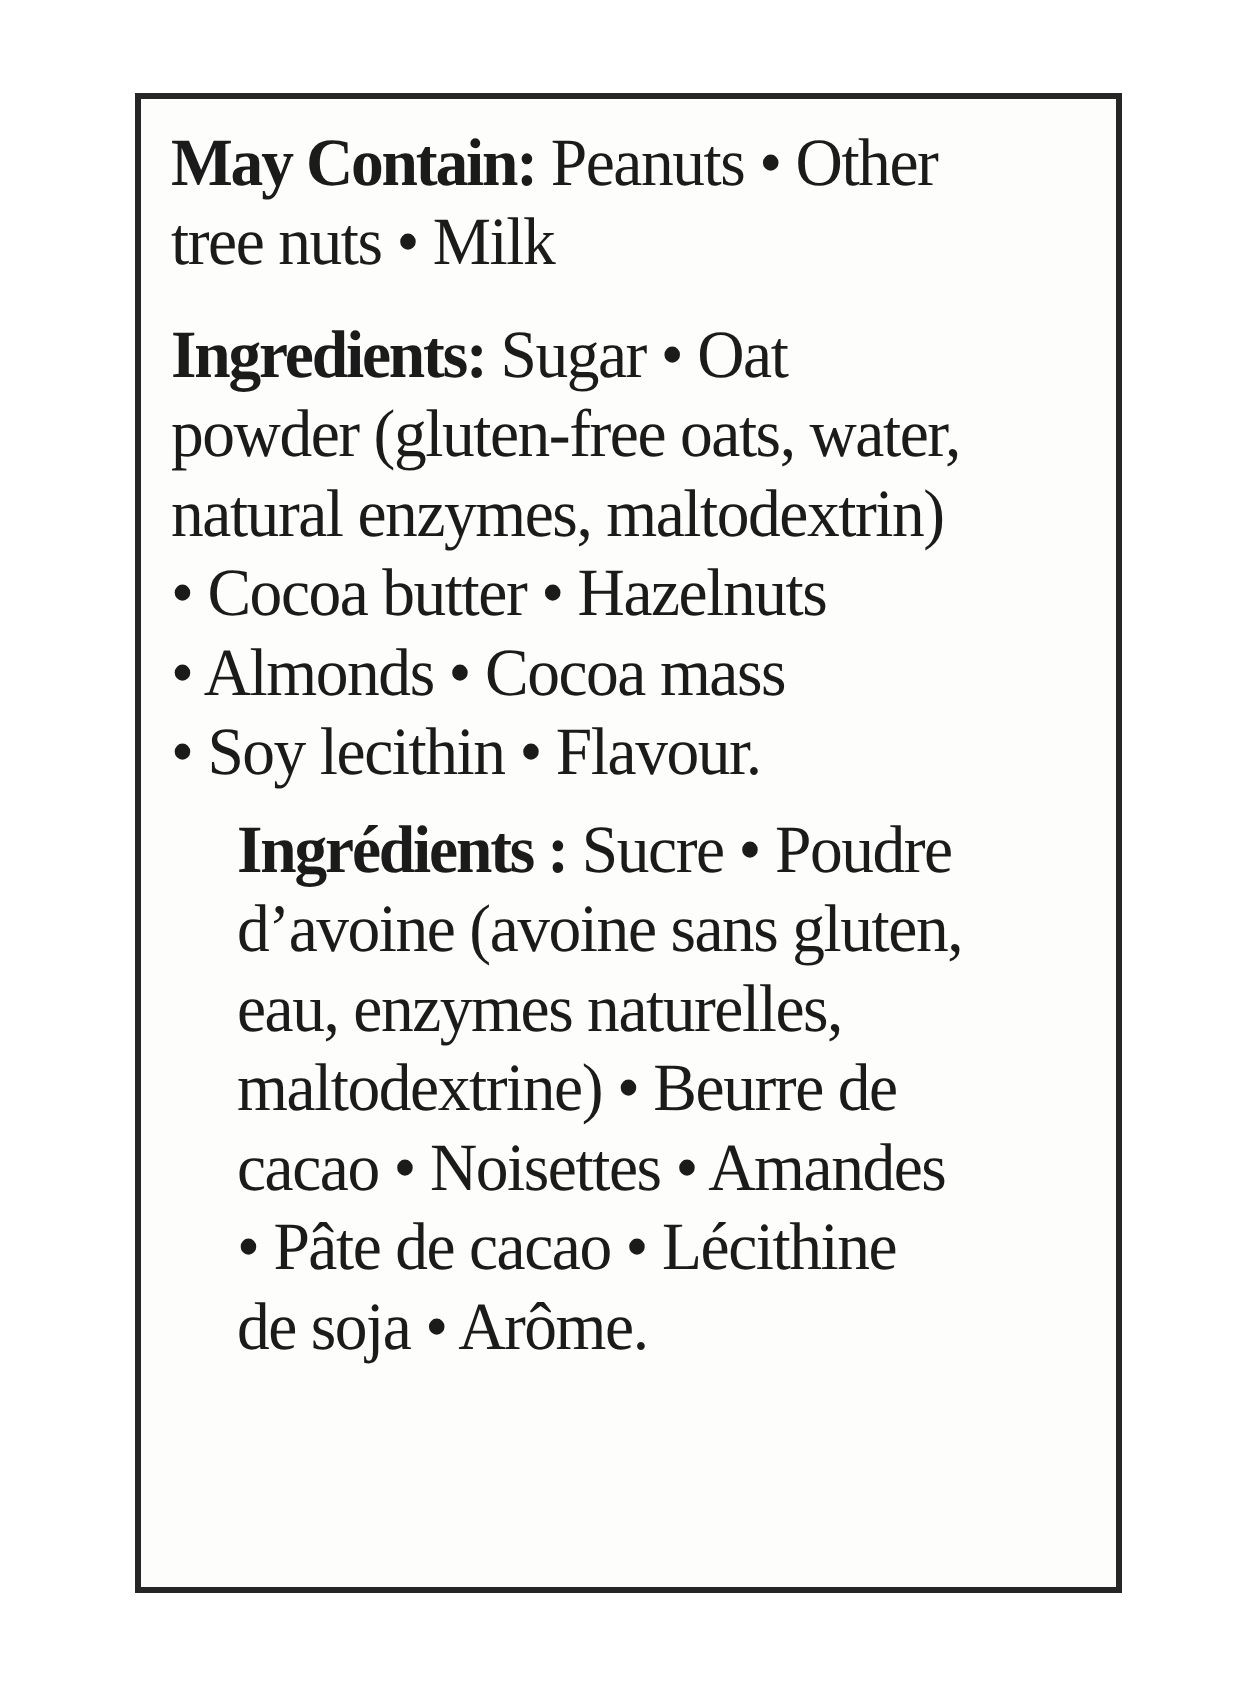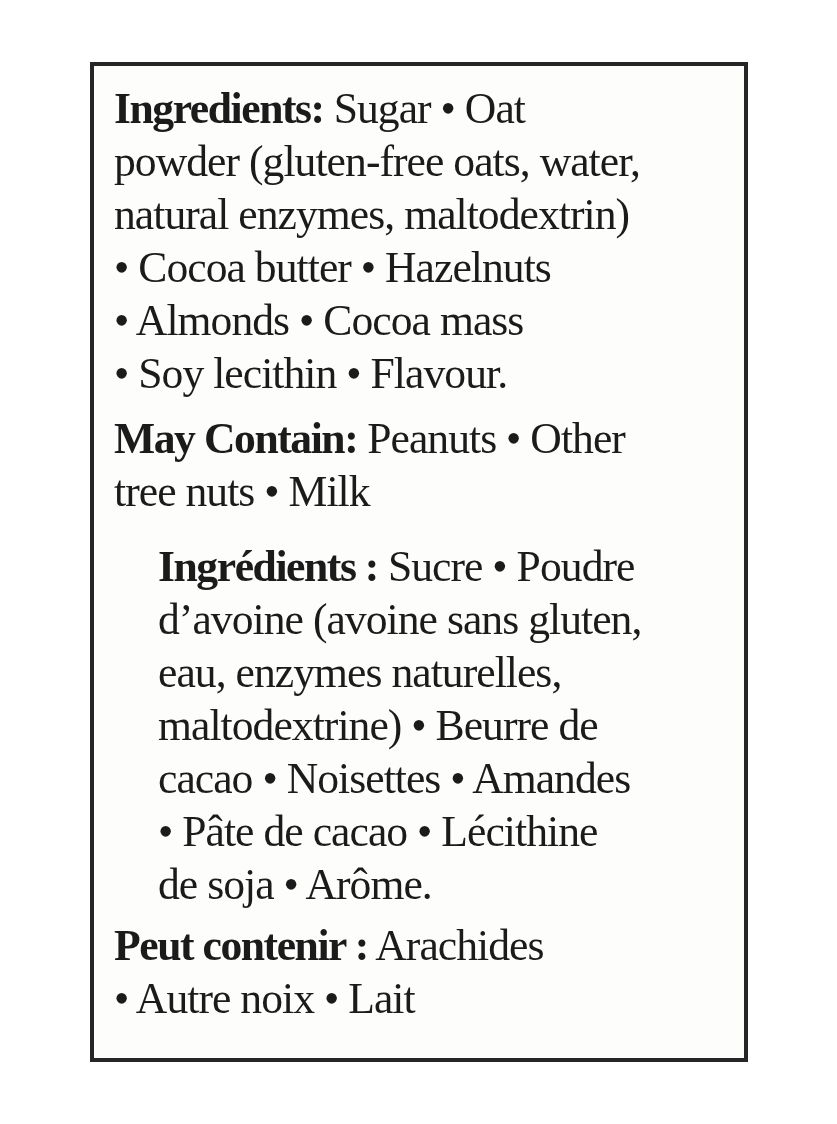--- a/index.html
+++ b/index.html
@@ -43,42 +43,38 @@
   .line b {
     font-weight: 700;
     letter-spacing: -1.5px;
   }
 </style>
 </head>
 <body>
 
 <div class="label-box">
 
+  <section class="para para-may-contain-en">
+    <div class="line"><b>May Contain:</b><span> Peanuts • Other</span></div>
+    <div class="line"><span>tree nuts • Milk</span></div>
+  </section>
+
   <section class="para para-ingredients-en">
     <div class="line"><b>Ingredients:</b><span> Sugar • Oat</span></div>
     <div class="line"><span>powder (gluten-free oats, water,</span></div>
     <div class="line"><span>natural enzymes, maltodextrin)</span></div>
     <div class="line"><span>• Cocoa butter • Hazelnuts</span></div>
     <div class="line"><span>• Almonds • Cocoa mass</span></div>
     <div class="line"><span>• Soy lecithin • Flavour.</span></div>
-  </section>
-
-  <section class="para para-may-contain-en">
-    <div class="line"><b>May Contain:</b><span> Peanuts • Other</span></div>
-    <div class="line"><span>tree nuts • Milk</span></div>
   </section>
 
   <section class="para para-ingredients-fr">
     <div class="line"><b>Ingrédients :</b><span> Sucre • Poudre</span></div>
     <div class="line"><span>d’avoine (avoine sans gluten,</span></div>
     <div class="line"><span>eau, enzymes naturelles,</span></div>
     <div class="line"><span>maltodextrine) • Beurre de</span></div>
     <div class="line"><span>cacao • Noisettes • Amandes</span></div>
     <div class="line"><span>• Pâte de cacao • Lécithine</span></div>
     <div class="line"><span>de soja • Arôme.</span></div>
   </section>
 
-  <section class="para para-may-contain-fr">
-    <div class="line"><b>Peut contenir :</b><span> Arachides</span></div>
-    <div class="line"><span>• Autre noix • Lait</span></div>
-  </section>
 
 </div>
 
 </body></html>

